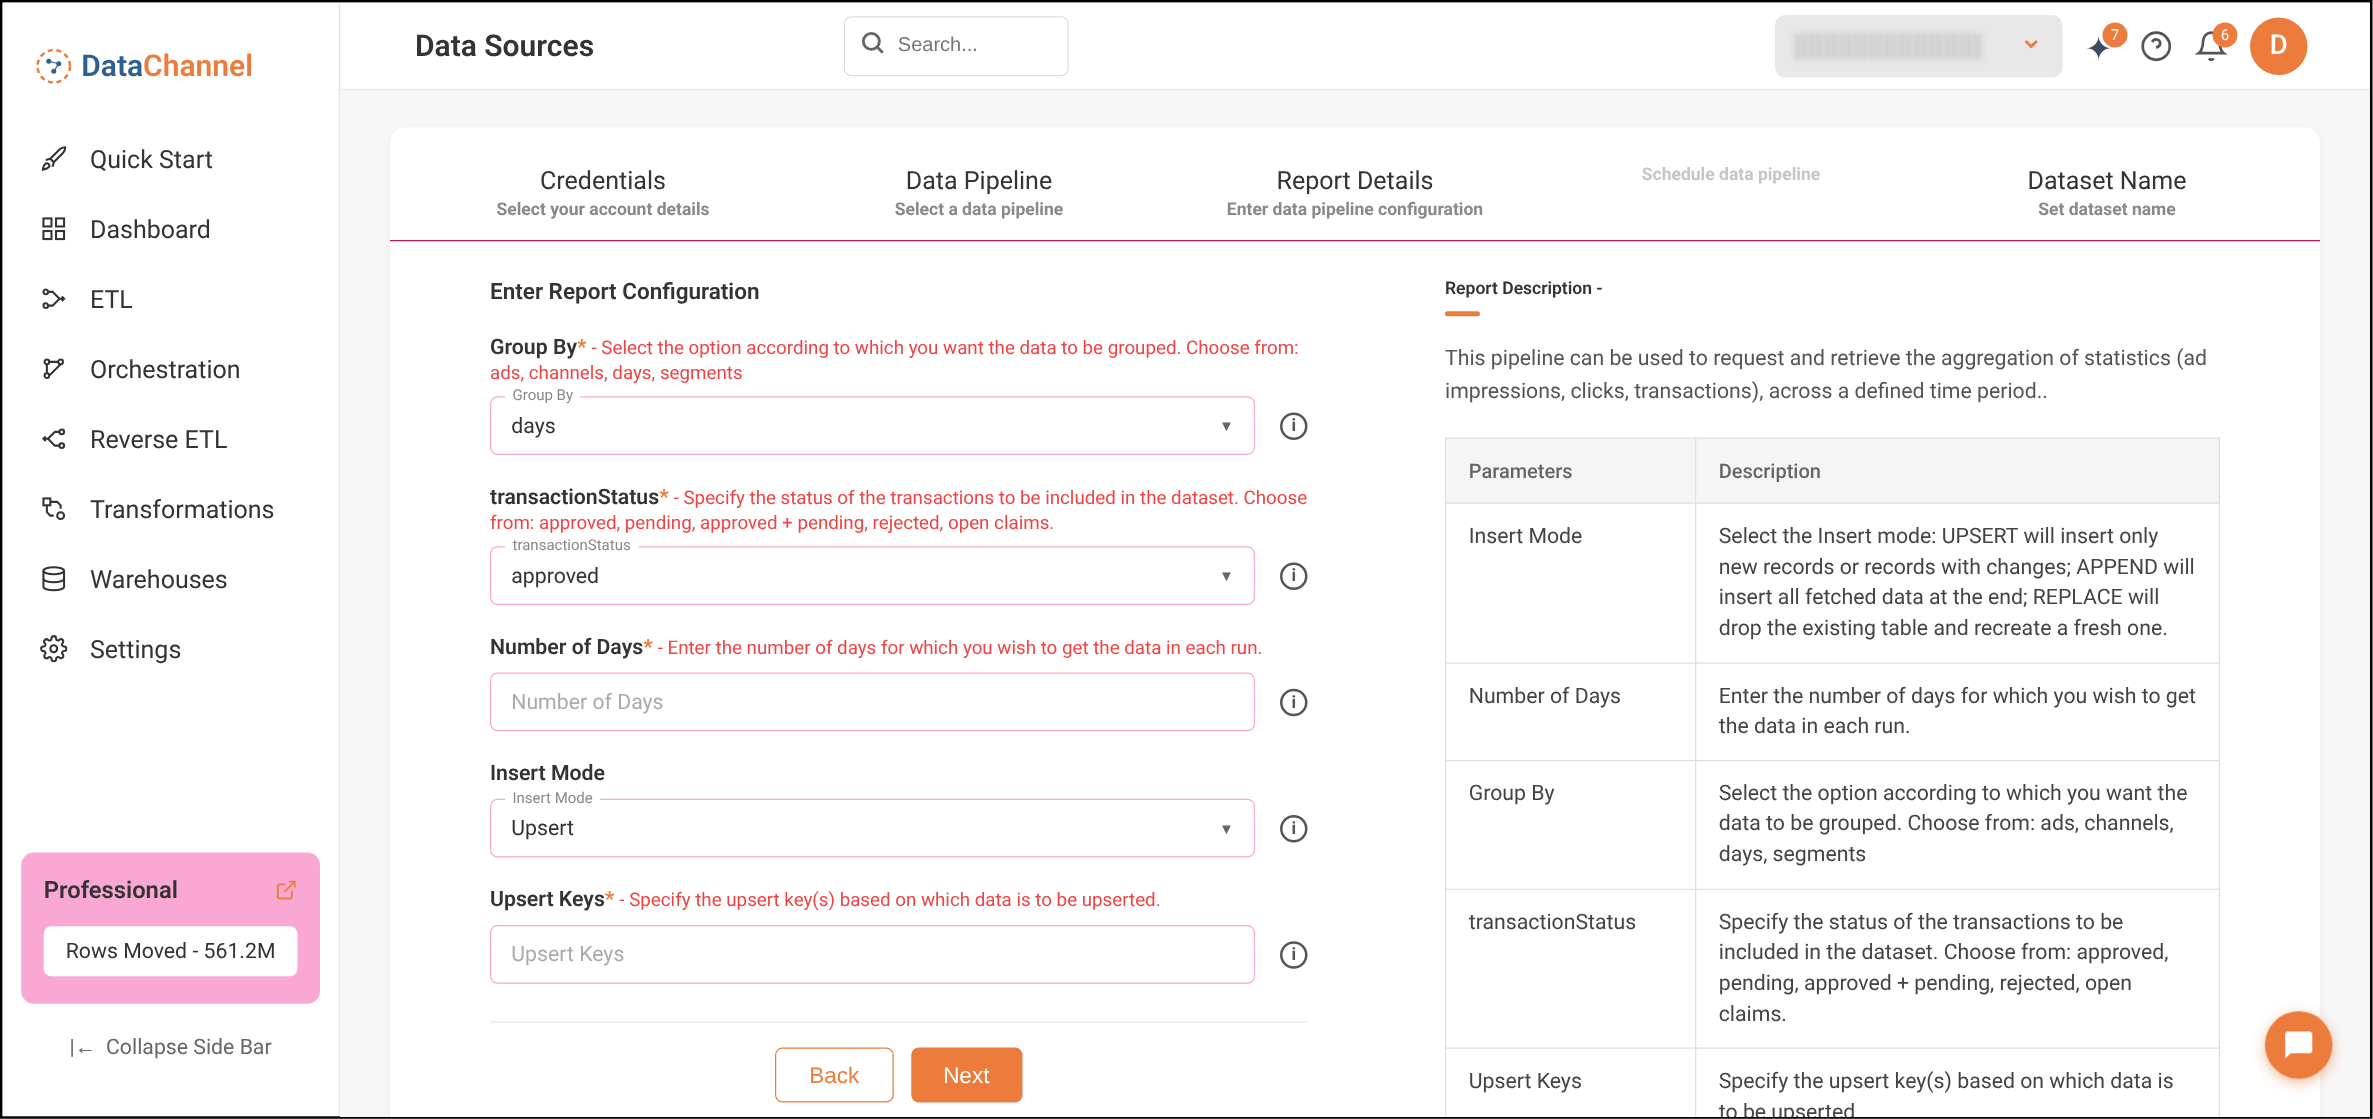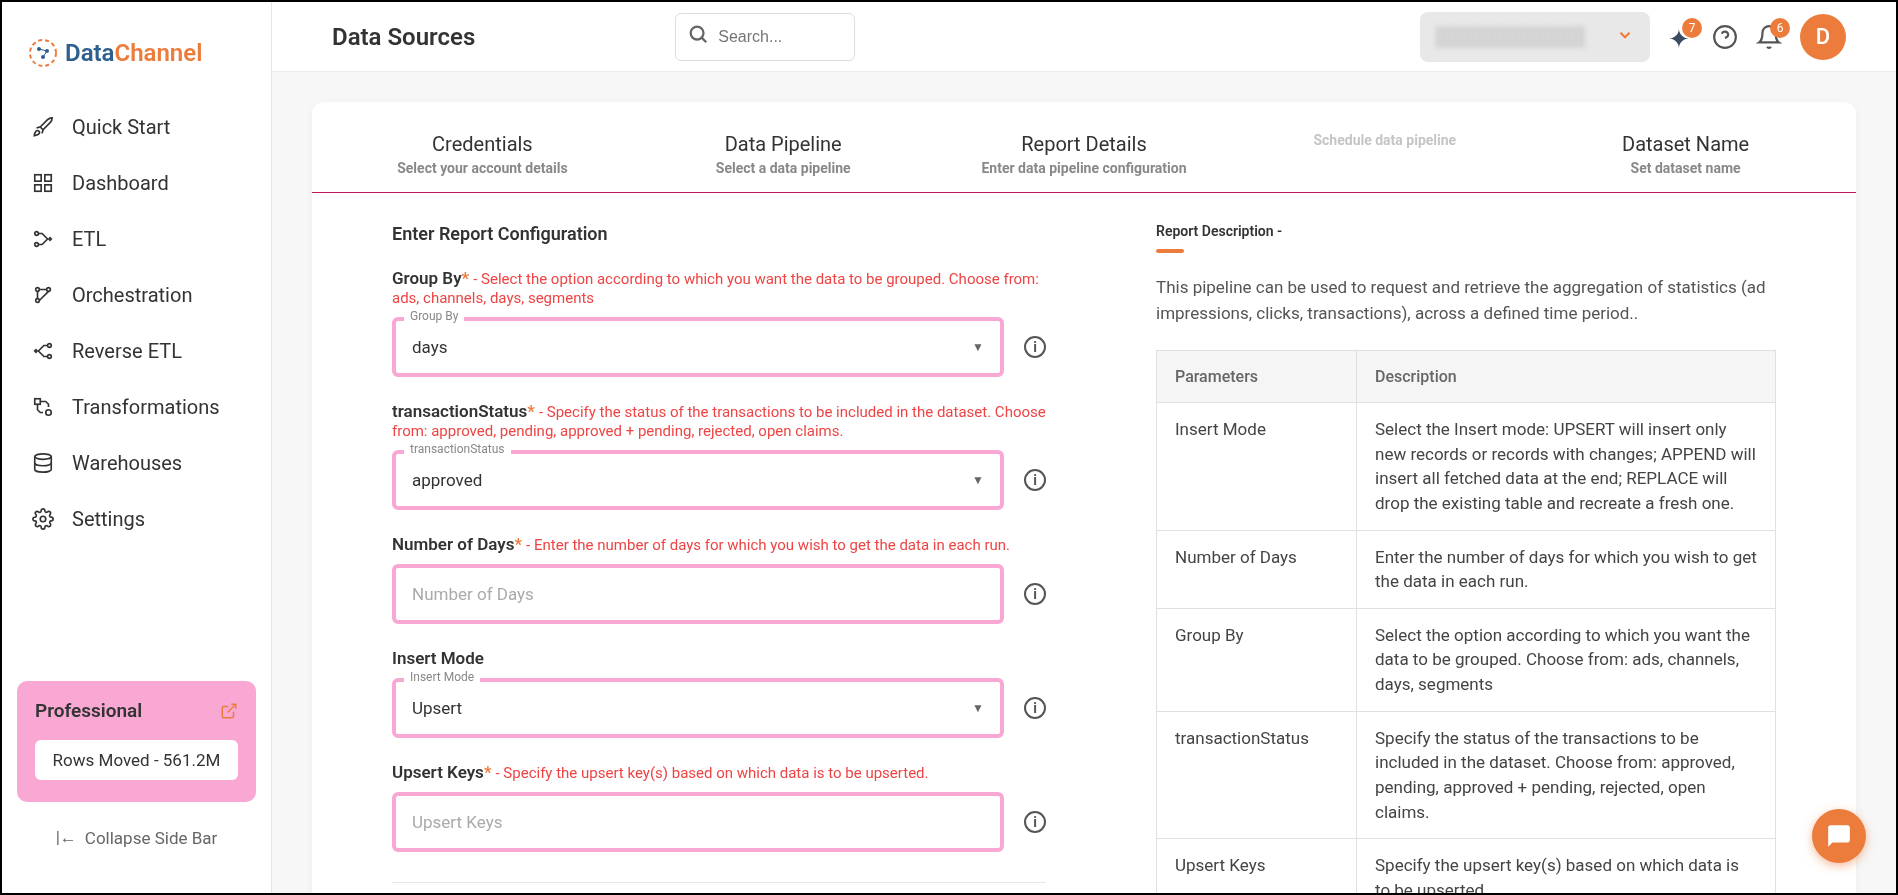--- a/index.html
+++ b/index.html
@@ -55,21 +55,21 @@
     .form-right { flex: 0 0 620px; }
     .section-title { font-size: 18px; font-weight: 600; margin-bottom: 24px; color: #333; }
     
     .field-block { margin-bottom: 24px; }
     .field-label { font-size: 17px; font-weight: 600; color: #333; display: inline; }
     .req { color: #ec7c3c; }
     .field-hint { font-size: 15px; color: #ef4444; display: inline; }
     .input-row { display: flex; align-items: center; gap: 20px; margin-top: 10px; }
     .select-wrap, .text-wrap { position: relative; flex: 1; }
     .float-label { position: absolute; top: -8px; left: 12px; background: #fff; padding: 0 6px; font-size: 12px; color: #888; }
-    .select-box, .text-box { width: 100%; height: 60px; border: 4px solid #f9a8d4; border-radius: 6px; padding: 0 16px; font-size: 17px; color: #333; background: #fff; display: flex; align-items: center; justify-content: space-between; cursor: pointer; }
+    .select-box, .text-box { width: 100%; height: 47px; border: 1px solid #f9a8d4; border-radius: 6px; padding: 0 16px; font-size: 17px; color: #333; background: #fff; display: flex; align-items: center; justify-content: space-between; cursor: pointer; }
     .text-box { color: #aaa; }
     .dd-arrow { color: #666; font-size: 12px; }
     .info-icon { width: 22px; height: 22px; border: 2px solid #555; border-radius: 50%; display: flex; align-items: center; justify-content: center; font-size: 14px; font-weight: bold; color: #555; cursor: pointer; flex-shrink: 0; }
     
     .divider-line { height: 1px; background: #e8e8e8; margin: 30px 0 20px; }
     .btn-row { display: flex; justify-content: center; gap: 14px; }
     .btn { height: 44px; padding: 0 26px; border-radius: 6px; font-size: 18px; cursor: pointer; border: none; }
     .btn-back { background: #fff; border: 1px solid #ec7c3c; color: #ec7c3c; }
     .btn-next { background: #ec7c3c; color: #fff; }
     

